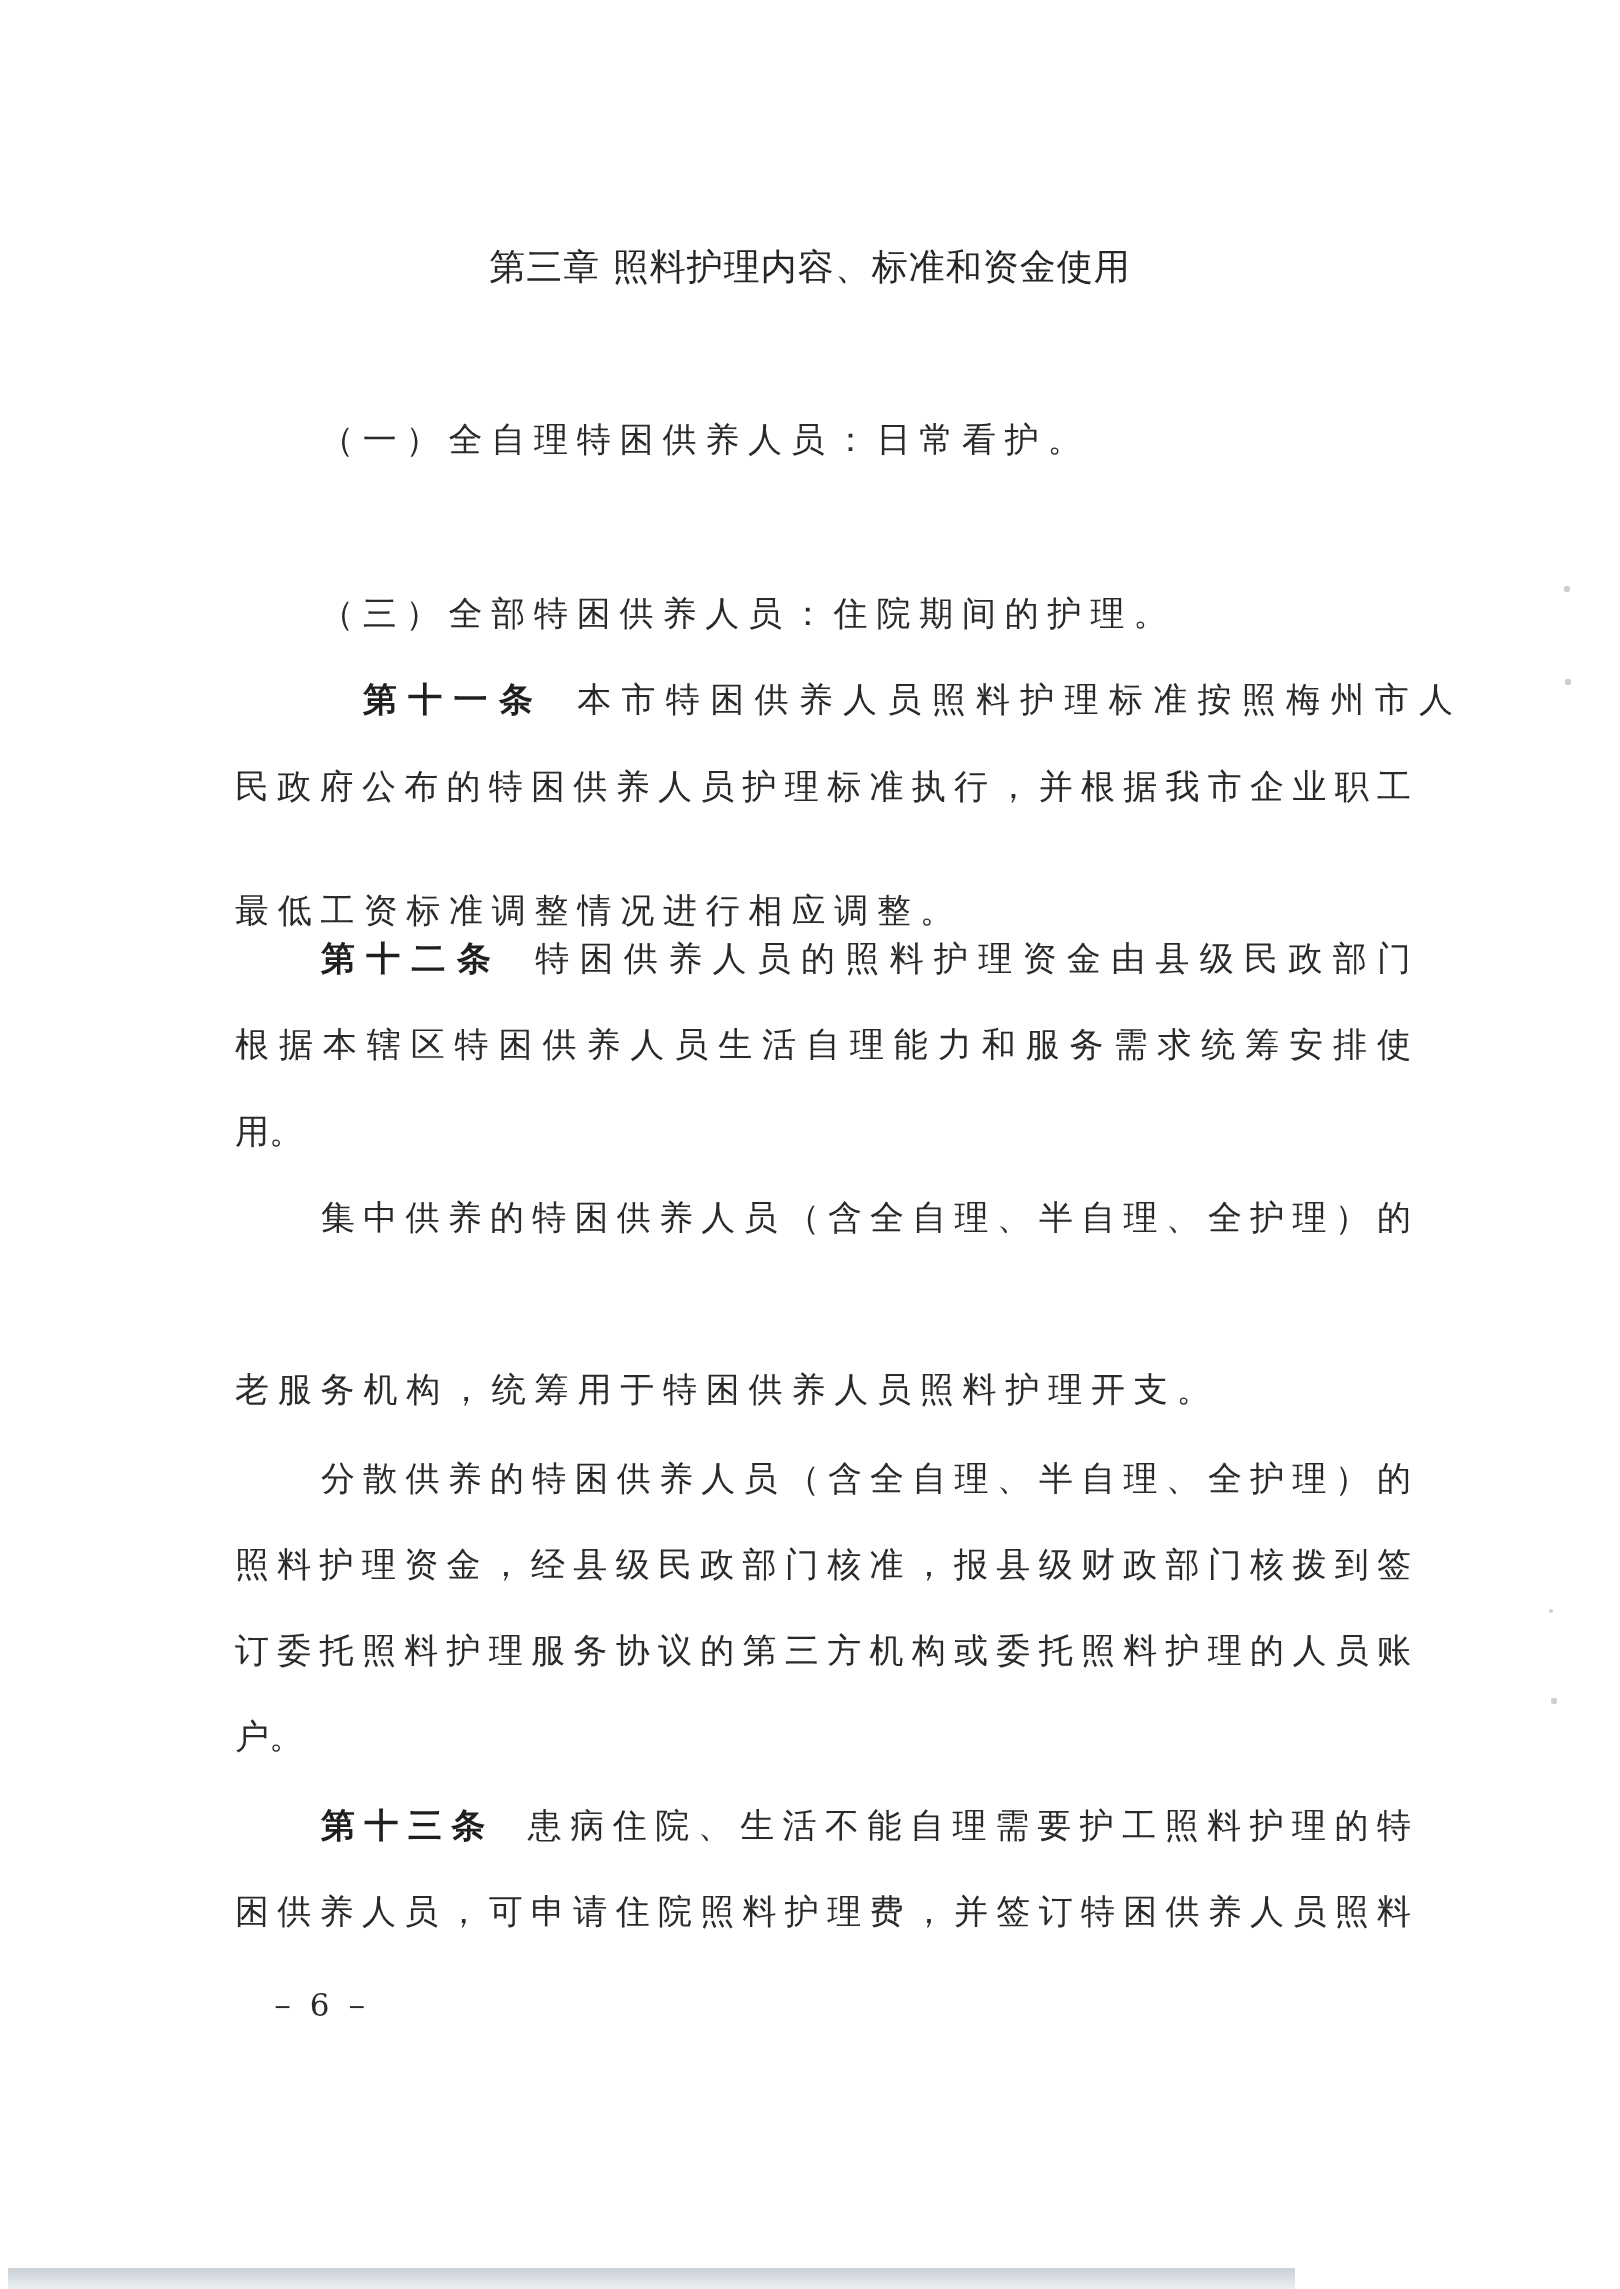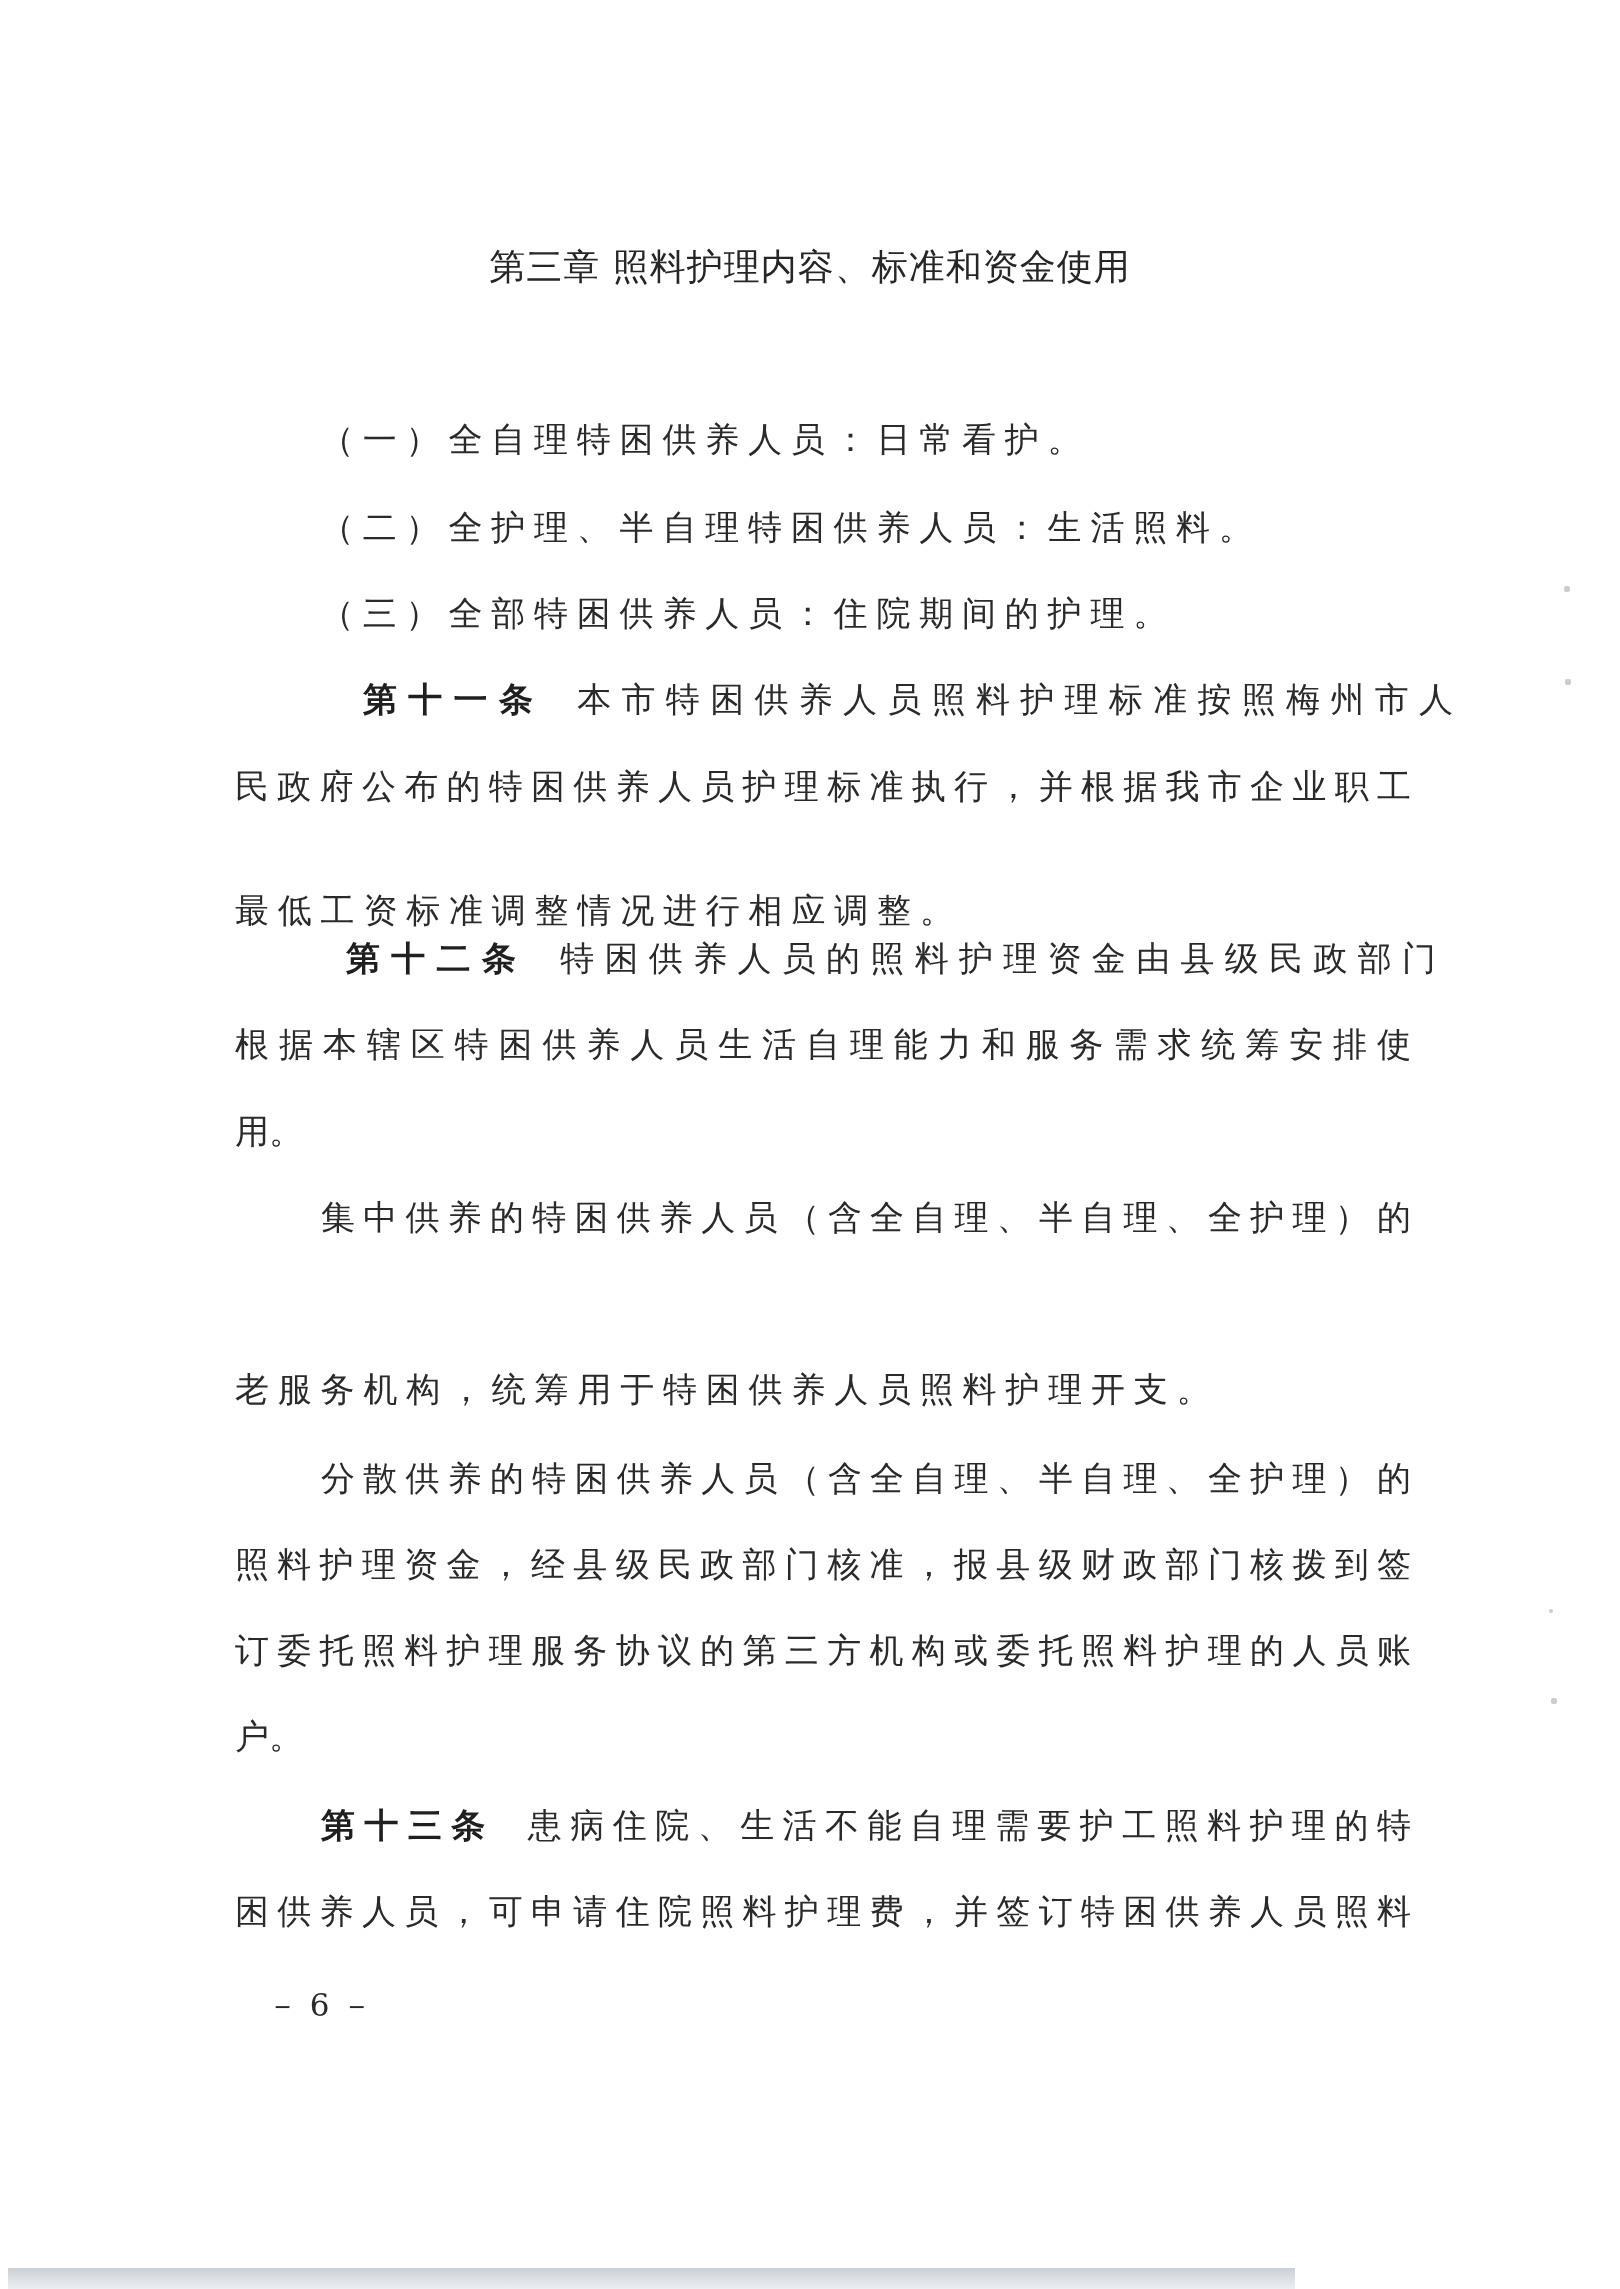--- a/index.html
+++ b/index.html
@@ -95,30 +95,29 @@
     }
   </style>
 </head>
 <body>
 
 <div class="page">
 
   <h1 class="chapter-title">第三章 照料护理内容、标准和资金使用</h1>
 
   <div class="line spaced" style="top:416px; left:320px;">（一）全自理特困供养人员：日常看护。</div>
-  <div class="line spaced" style="top:504px; left:320px;">（二）全护理、半自理特困供养人员：生活照料。</div>
   <div class="line spaced" style="top:590px; left:320px;">（三）全部特困供养人员：住院期间的护理。</div>
 
   <div class="line indent" style="top:676px;margin-left:42px;">
     <span class="article-label">第十一条</span><span>本市特困供养人员照料护理标准按照梅州市人</span>
   </div>
   <div class="line full" style="top:763px;">民政府公布的特困供养人员护理标准执行，并根据我市企业职工</div>
   <div class="line full last spaced" style="top:887px;">最低工资标准调整情况进行相应调整。</div>
 
-  <div class="line indent" style="top:935px;margin-left:25px;">
+  <div class="line indent" style="top:935px;">
     <span class="article-label">第十二条</span><span>特困供养人员的照料护理资金由县级民政部门</span>
   </div>
   <div class="line full" style="top:1021px;">根据本辖区特困供养人员生活自理能力和服务需求统筹安排使</div>
   <div class="line full last" style="top:1108px;">用。</div>
 
   <div class="line indent" style="top:1194px;">集中供养的特困供养人员（含全自理、半自理、全护理）的</div>
   <div class="line full last spaced" style="top:1366px;">老服务机构，统筹用于特困供养人员照料护理开支。</div>
 
   <div class="line indent" style="top:1455px;">分散供养的特困供养人员（含全自理、半自理、全护理）的</div>
   <div class="line full" style="top:1541px;">照料护理资金，经县级民政部门核准，报县级财政部门核拨到签</div>

